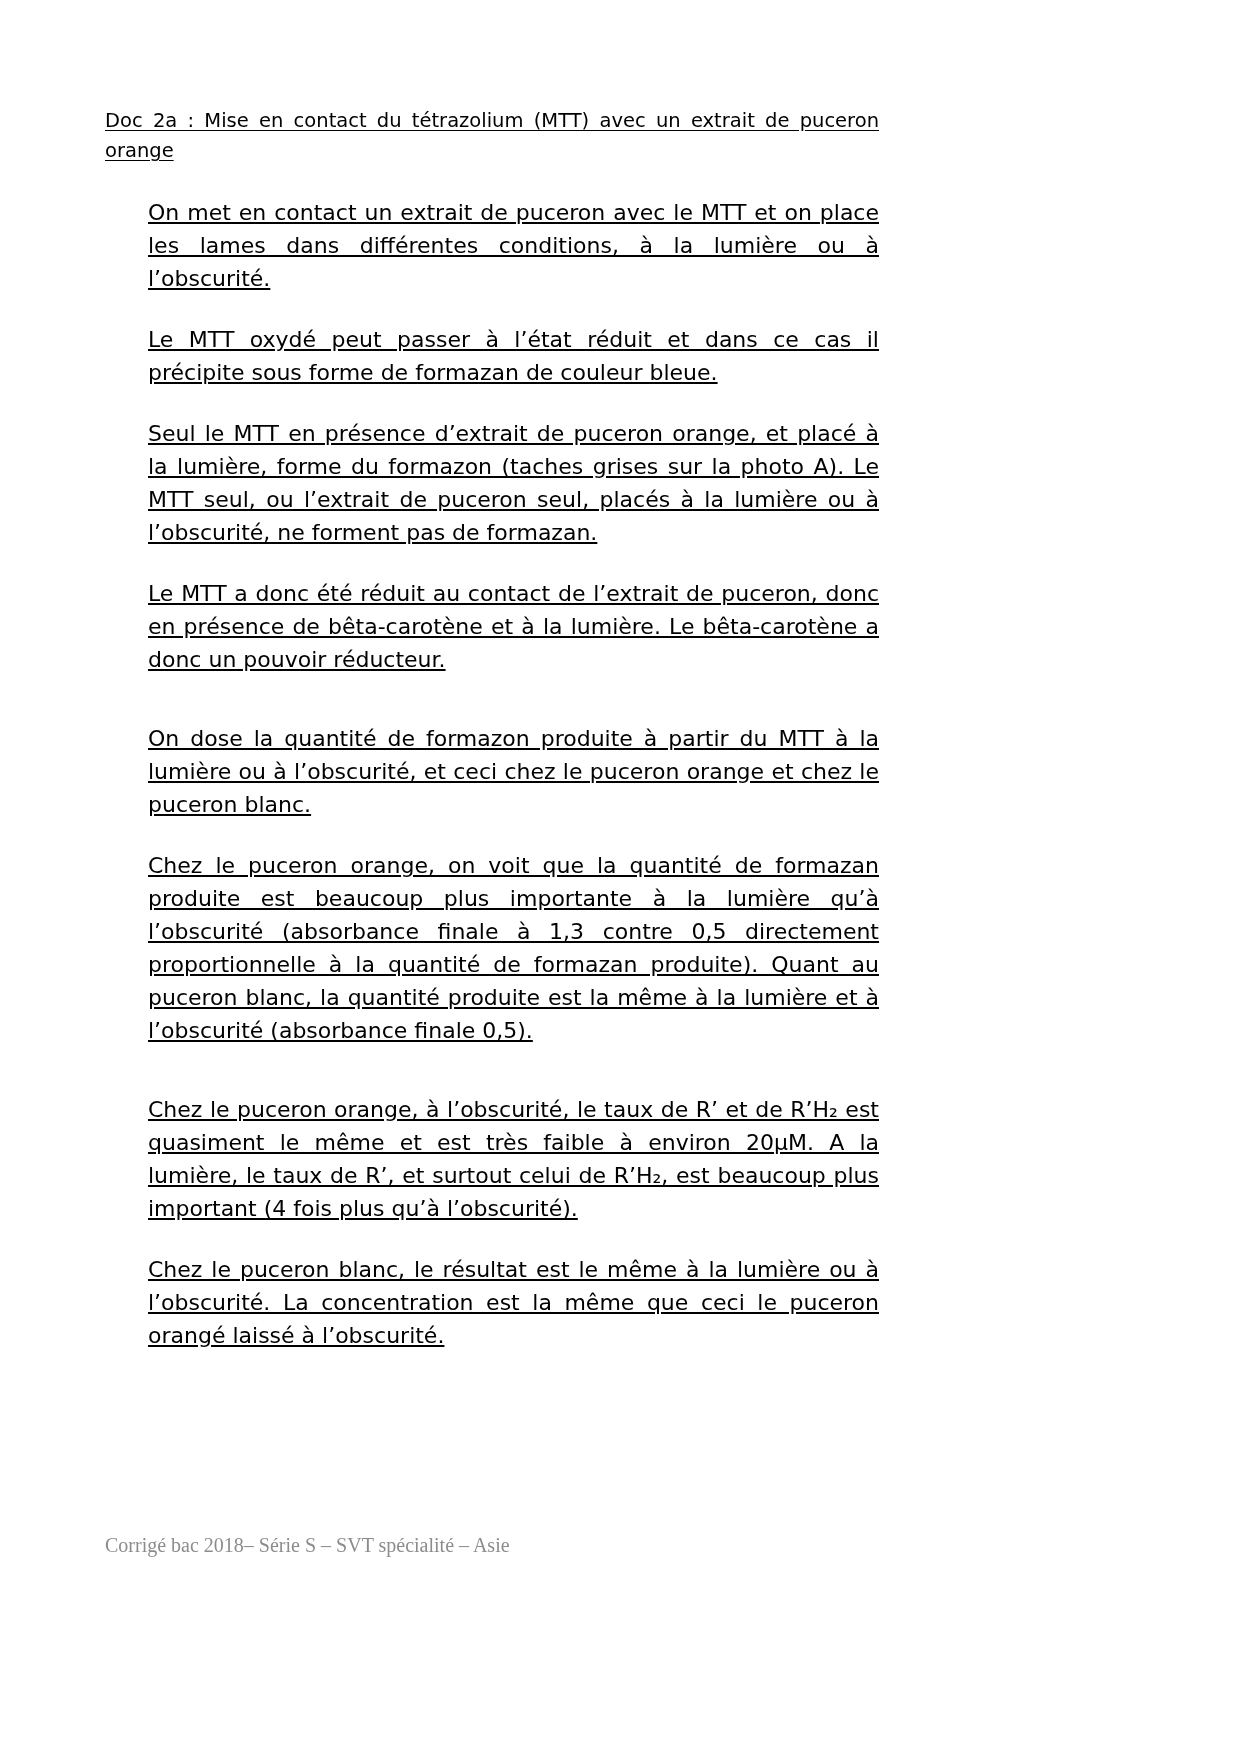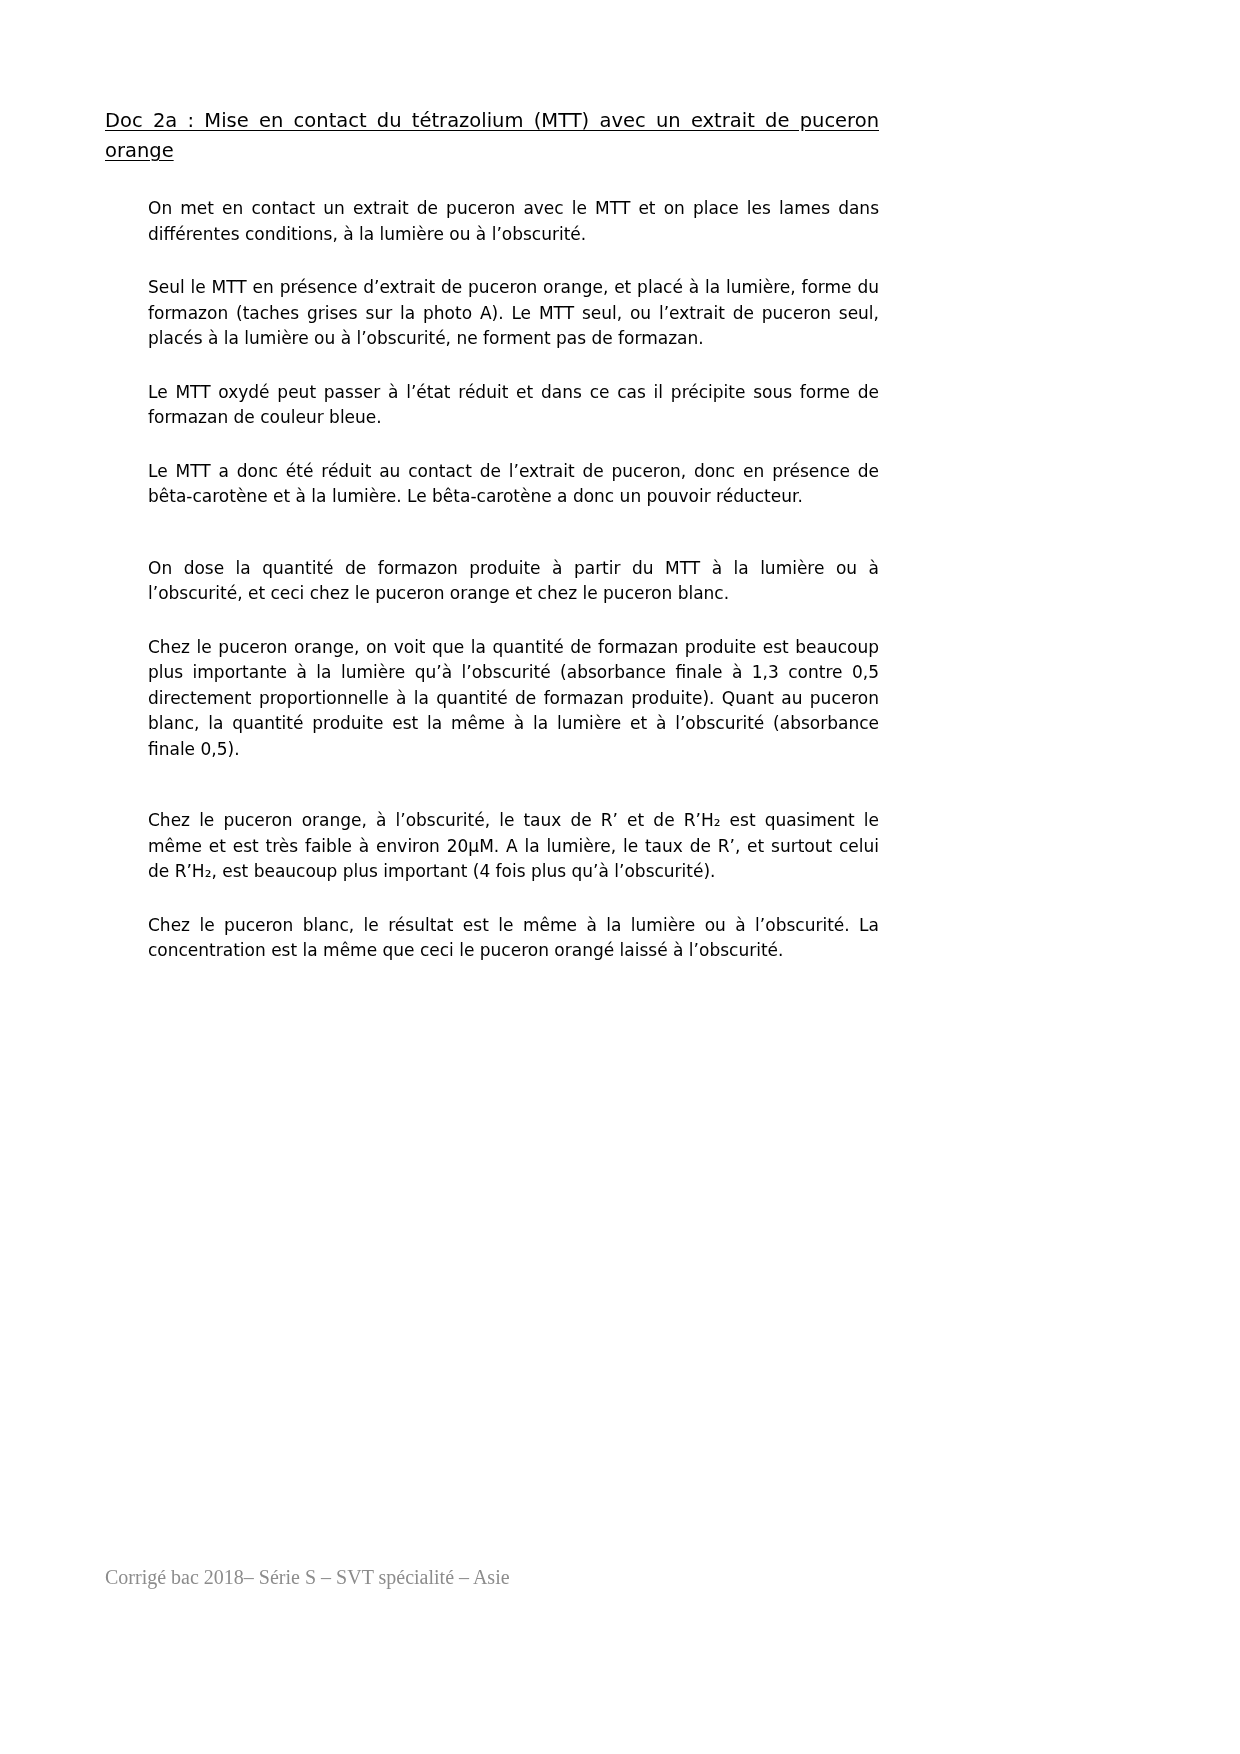--- a/index.html
+++ b/index.html
@@ -27,47 +27,48 @@
   .heading {
     font-size: 19.5px;
     font-weight: 400;
     line-height: 1.55;
     text-decoration: underline;
     text-underline-offset: 3px;
     text-align: justify;
     margin: 0 0 30px 0;
   }
   .para {
-    font-size: 17px;
+    font-size: 22px;
     line-height: 1.5;
     text-align: justify;
     margin: 0 0 28px 43px;
+    text-decoration: underline;
   }
   .para:last-child {
     margin-bottom: 0;
   }
   .footer {
     position: absolute;
     left: 105px;
-    top: 1566px;
+    top: 1534px;
     font-family: "Liberation Serif", "DejaVu Serif", serif;
     font-size: 20px;
     color: #8c8c8c;
   }
 </style>
 </head>
 <body>
 
 <div class="page">
 
   <section class="doc-section">
     <h2 class="heading">Doc 2a : Mise en contact du tétrazolium (MTT) avec un extrait de puceron orange</h2>
     <p class="para">On met en contact un extrait de puceron avec le MTT et on place les lames dans différentes conditions, à la lumière ou à l’obscurité.</p>
+    <p class="para">Le MTT oxydé peut passer à l’état réduit et dans ce cas il précipite sous forme de formazan de couleur bleue.</p>
     <p class="para">Seul le MTT en présence d’extrait de puceron orange, et placé à la lumière, forme du formazon (taches grises sur la photo A). Le MTT seul, ou l’extrait de puceron seul, placés à la lumière ou à l’obscurité, ne forment pas de formazan.</p>
-    <p class="para">Le MTT oxydé peut passer à l’état réduit et dans ce cas il précipite sous forme de formazan de couleur bleue.</p>
     <p class="para">Le MTT a donc été réduit au contact de l’extrait de puceron, donc en présence de bêta-carotène et à la lumière. Le bêta-carotène a donc un pouvoir réducteur.</p>
   </section>
 
   <section class="doc-section">
     <p class="para">On dose la quantité de formazon produite à partir du MTT à la lumière ou à l’obscurité, et ceci chez le puceron orange et chez le puceron blanc.</p>
     <p class="para">Chez le puceron orange, on voit que la quantité de formazan produite est beaucoup plus importante à la lumière qu’à l’obscurité (absorbance finale à 1,3 contre 0,5 directement proportionnelle à la quantité de formazan produite). Quant au puceron blanc, la quantité produite est la même à la lumière et à l’obscurité (absorbance finale 0,5).</p>
   </section>
 
   <section class="doc-section">
     <p class="para">Chez le puceron orange, à l’obscurité, le taux de R’ et de R’H₂ est quasiment le même et est très faible à environ 20µM. A la lumière, le taux de R’, et surtout celui de R’H₂, est beaucoup plus important (4 fois plus qu’à l’obscurité).</p>

